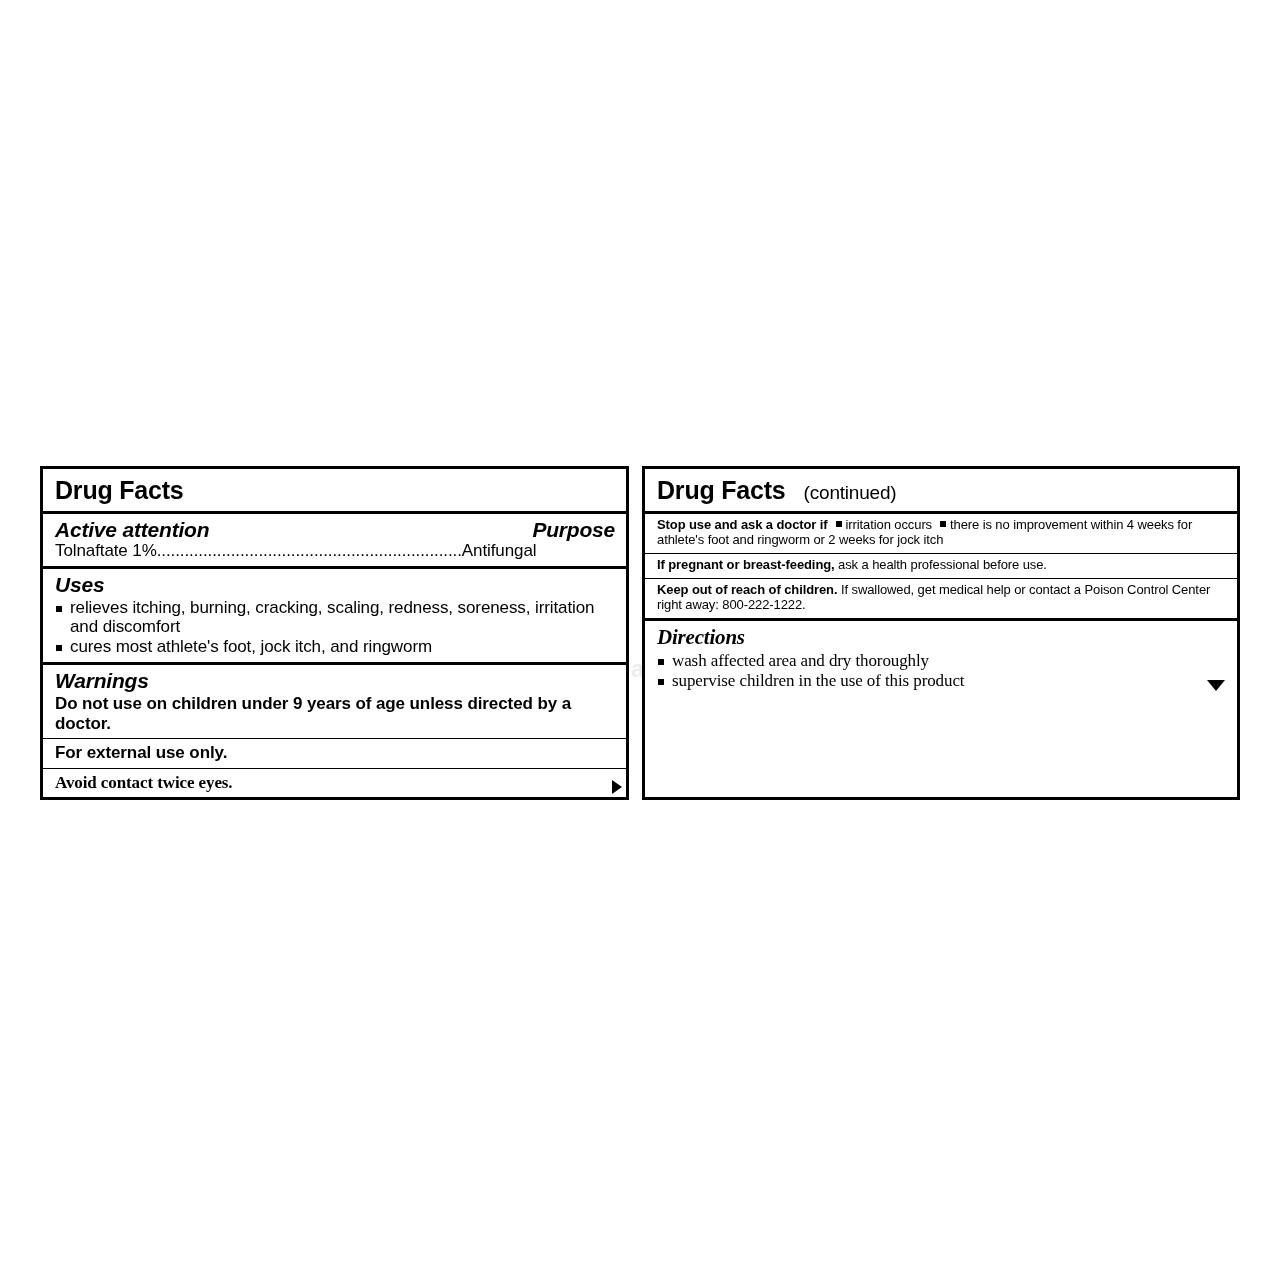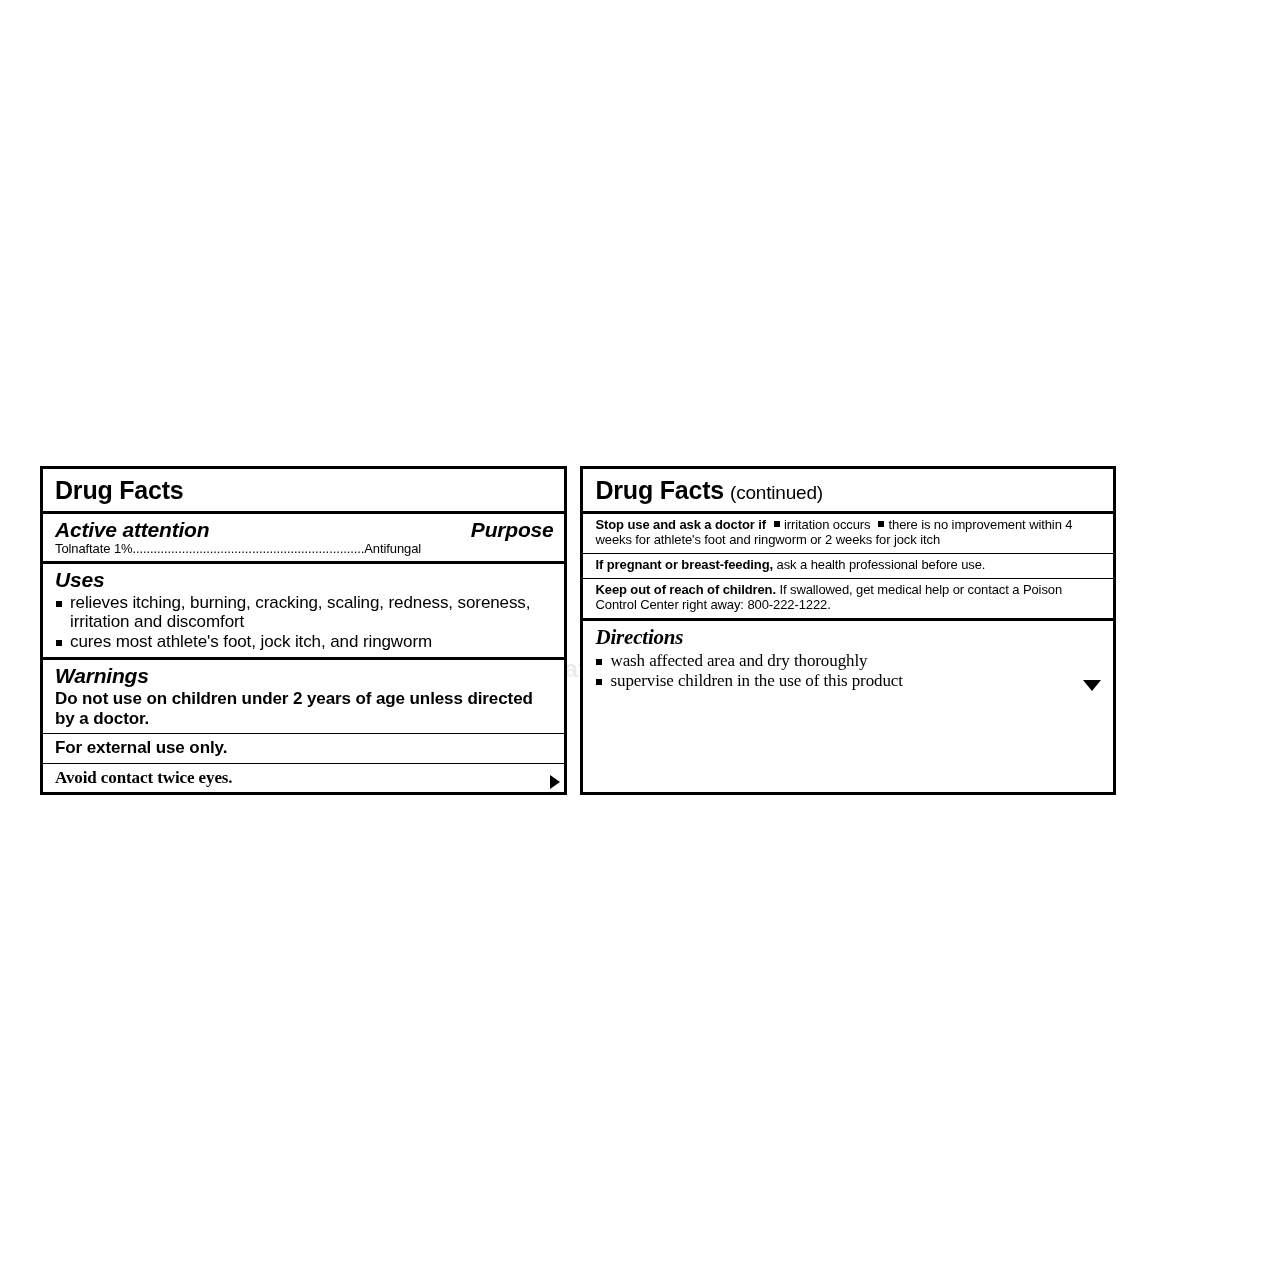--- a/index.html
+++ b/index.html
@@ -13,21 +13,21 @@
     font-family: "Liberation Sans", sans-serif;
     color: #000000;
     position: relative;
     overflow: hidden;
   }
 
   .panels {
     position: absolute;
     left: 40px;
     top: 466px;
-    width: 1076px;
+    width: 1200px;
     display: flex;
     gap: 13px;
   }
 
   .panel {
     border: 3px solid #000;
     background: #fff;
     box-sizing: border-box;
   }
   .panel.left { width: 589px; }
@@ -39,21 +39,21 @@
     display: flex;
     align-items: baseline;
   }
   .title {
     font-size: 25px;
     font-weight: bold;
     letter-spacing: -0.2px;
   }
   .title-cont {
     font-size: 19px;
-    margin-left: 6px;
+    margin-left: 18px;
     letter-spacing: -0.2px;
   }
 
   .sec {
     padding: 4px 11px 5px 12px;
   }
   .sec.hairline-bottom {
     border-bottom: 1.5px solid #000;
   }
   .sec.thick-bottom {
@@ -63,21 +63,21 @@
   .ai-head {
     display: flex;
     justify-content: space-between;
     align-items: baseline;
     font-size: 21px;
     font-style: italic;
     font-weight: bold;
     letter-spacing: -0.2px;
   }
   .leaderline {
-    font-size: 13px;
+    font-size: 17px;
     letter-spacing: -0.1px;
     margin-top: -1px;
     white-space: nowrap;
     overflow: hidden;
   }
 
   .hdr-italic {
     font-size: 21px;
     font-style: italic;
     font-weight: bold;
@@ -189,21 +189,21 @@
     <div class="sec thick-bottom">
       <div class="hdr-italic">Uses</div>
       <ul class="bullets">
         <li>relieves itching, burning, cracking, scaling, redness, soreness, irritation and discomfort</li>
         <li>cures most athlete's foot, jock itch, and ringworm</li>
       </ul>
     </div>
 
     <div class="sec hairline-bottom">
       <div class="hdr-italic">Warnings</div>
-      <div class="bold-line">Do not use on children under 2 years of age unless directed by a doctor.</div>
+      <div class="bold-line">Do not use on children under 9 years of age unless directed by a doctor.</div>
     </div>
 
     <div class="sec hairline-bottom">
       <div class="bold-line">For external use only.</div>
     </div>
 
     <div class="sec warn-row">
       <div class="bold-line">Avoid contact twice eyes.</div>
       <div class="tri-right"></div>
     </div>

